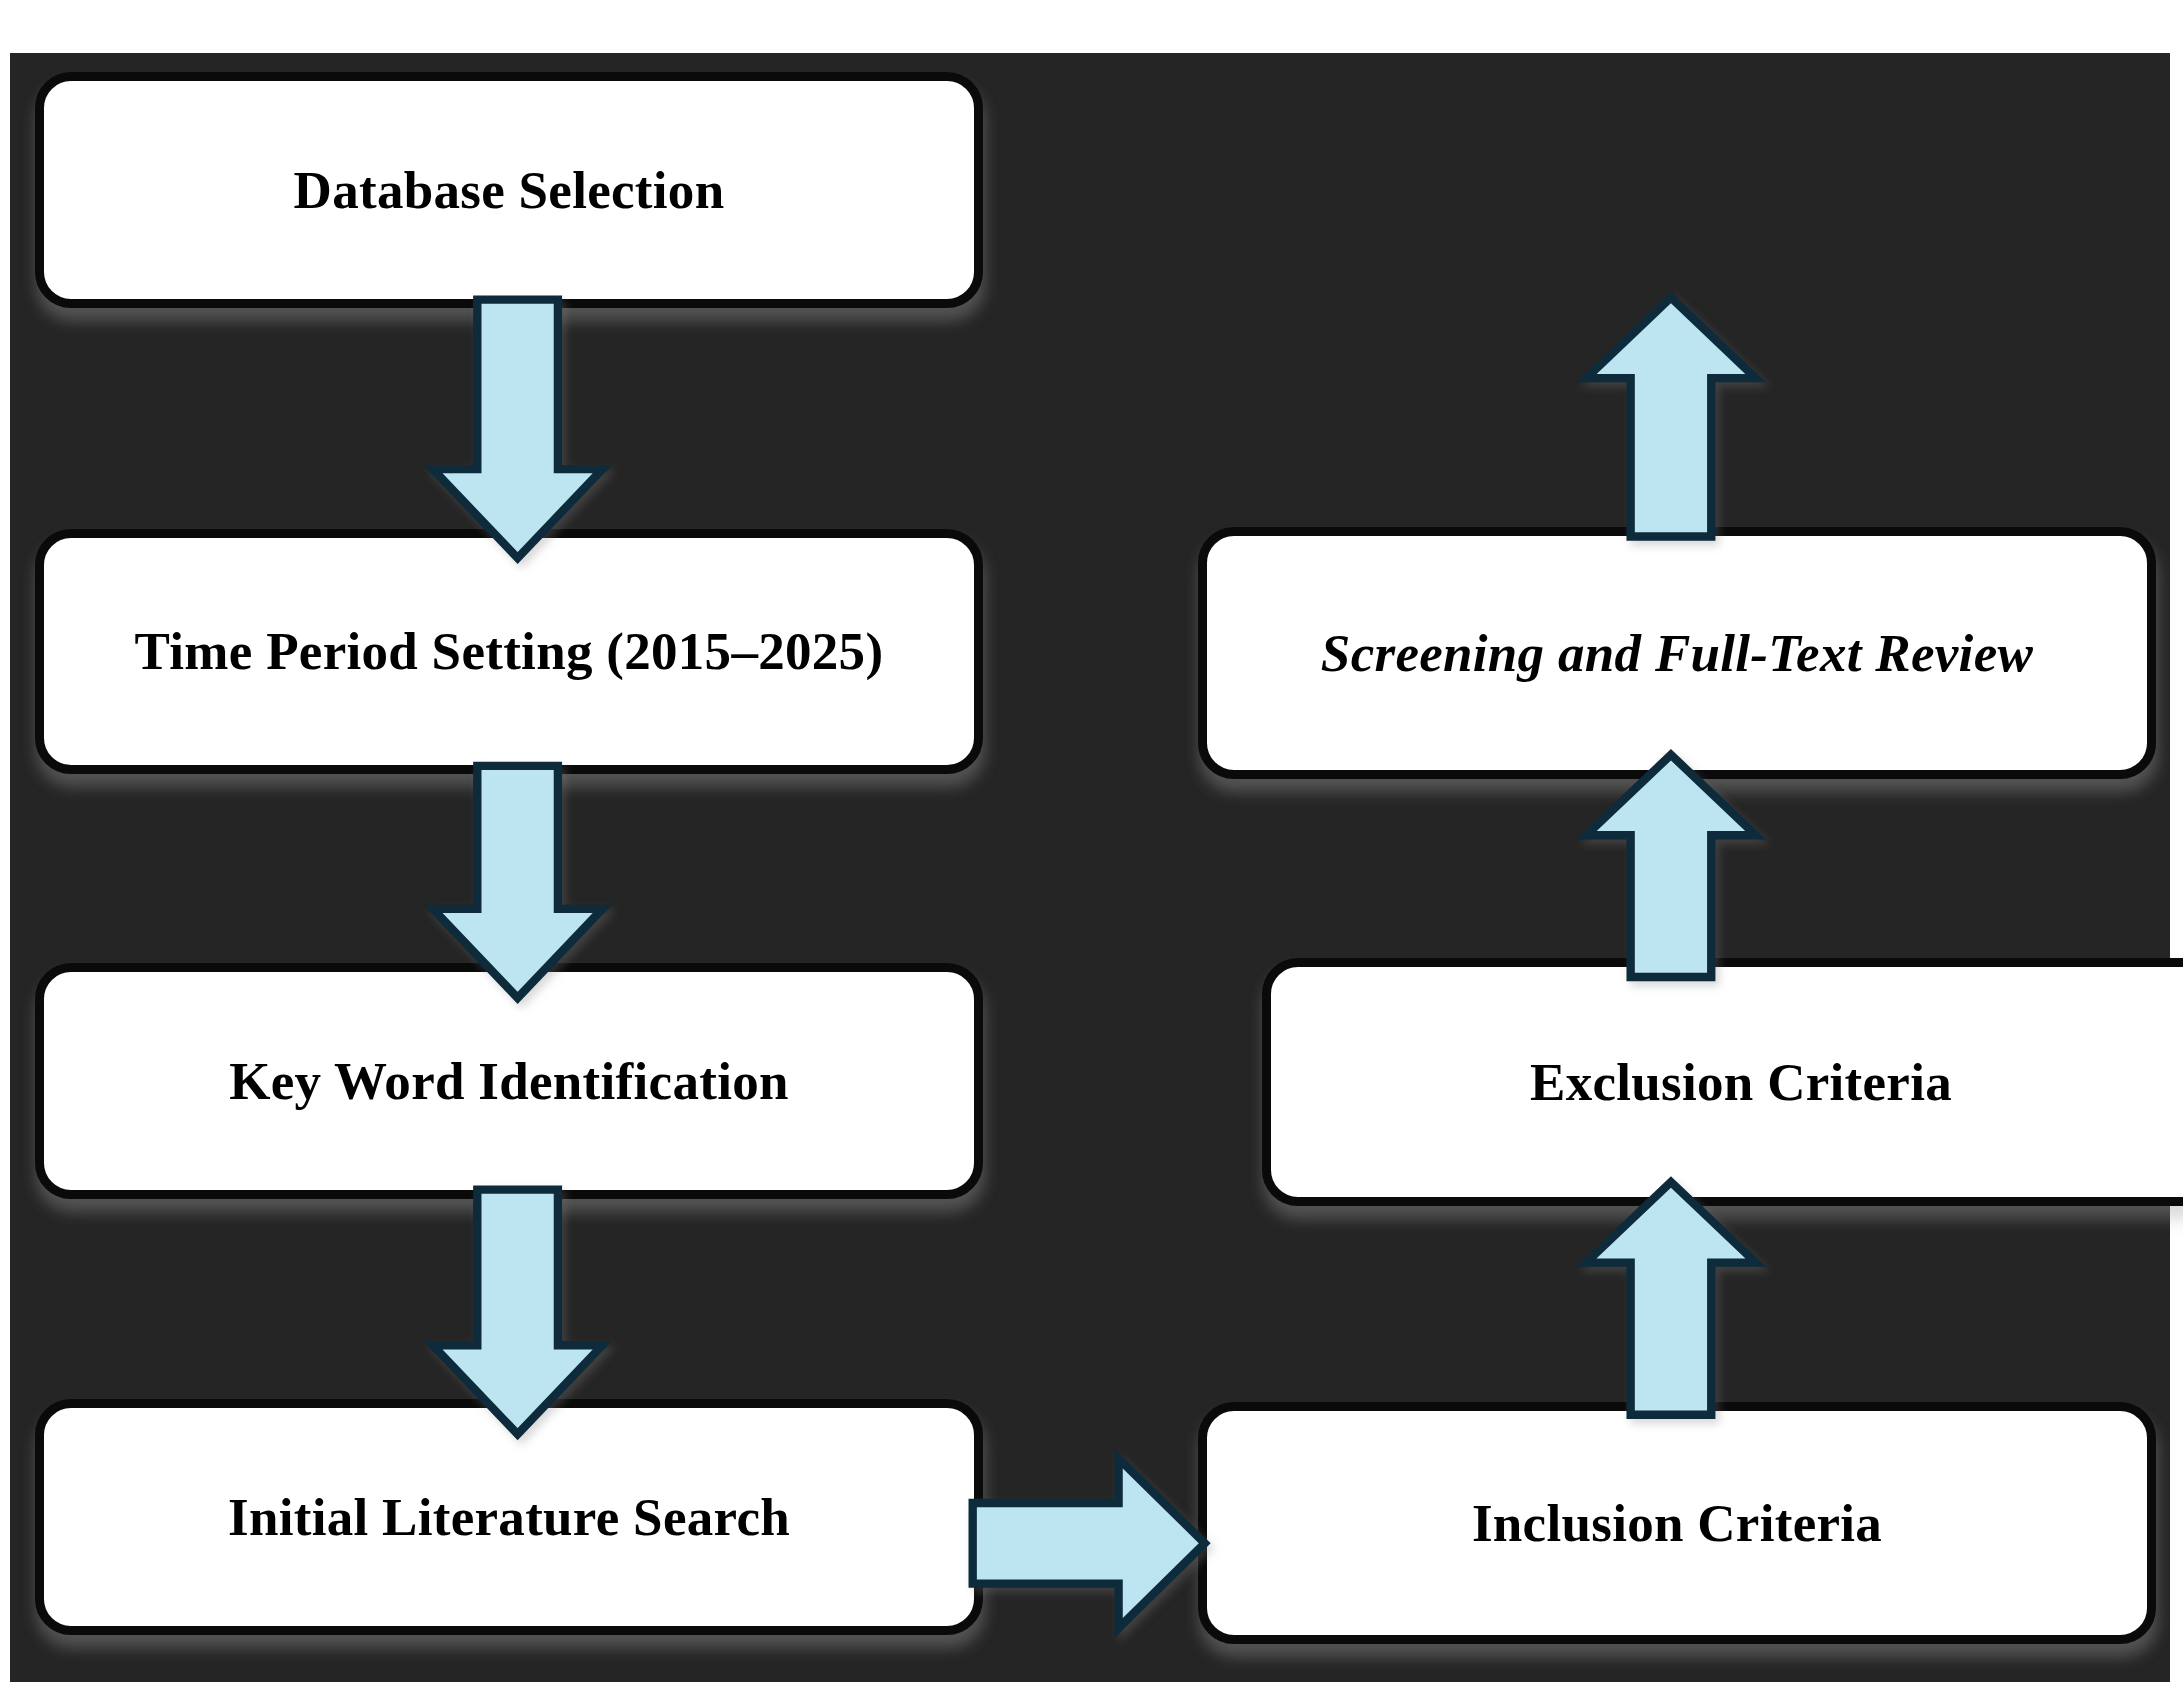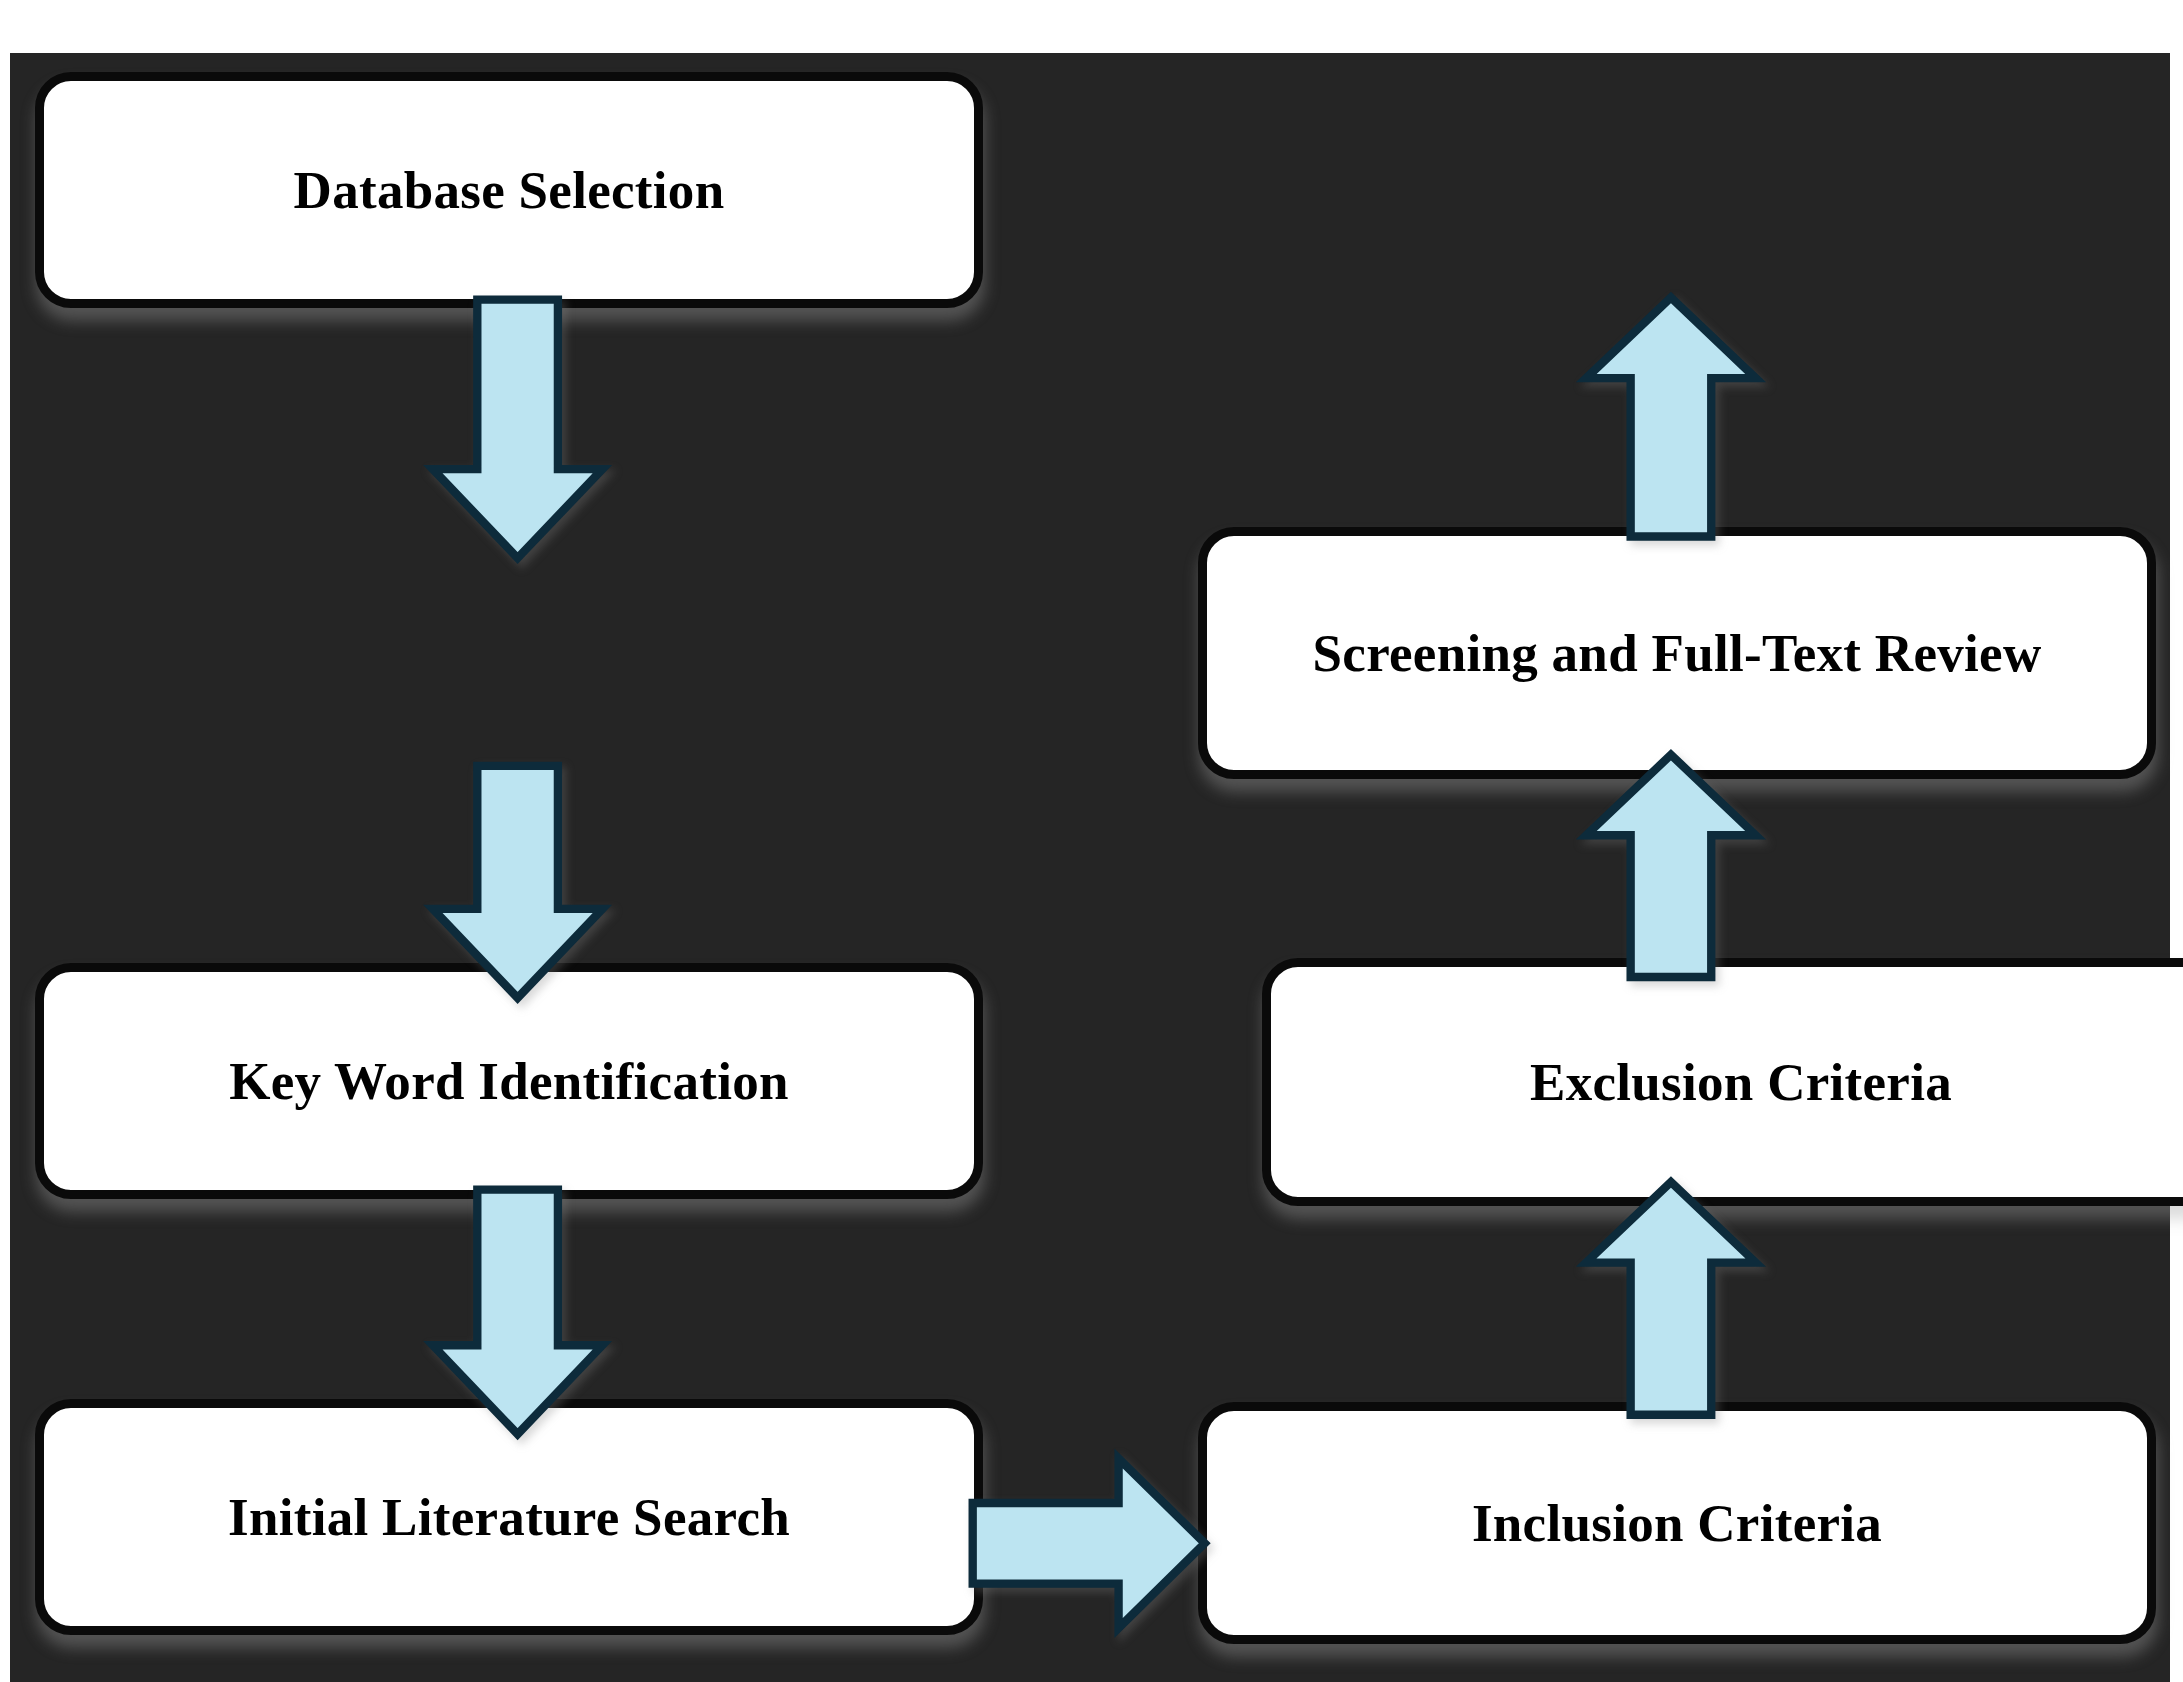--- a/index.html
+++ b/index.html
@@ -47,21 +47,21 @@
     letter-spacing: 0.3px;
     padding: 0 21px;
   }
   
   .node-database  { left: 35px;   top: 40px;   width: 948px; height: 236px; }
   .node-timeperiod{ left: 35px;   top: 497px;  width: 948px; height: 245px; }
   .node-keyword   { left: 35px;   top: 931px; width: 948px; height: 236px; }
   .node-initial   { left: 35px;   top: 1367px; width: 948px; height: 236px; }
   
   .node-final     { left: 1198px; top: 46px;   width: 958px; height: 232px; }
-  .node-screening { left: 1198px; top: 495px;  width: 958px; height: 252px; }
+  .node-screening { left: 1198px; top: 495px;  width: 958px; height: 252px; font-style: italic; }
   .node-exclusion { left: 1262px; top: 926px; width: 958px; height: 248px; }
   .node-inclusion { left: 1198px; top: 1370px; width: 958px; height: 242px; }
 
   svg.arrows {
     position: absolute;
     left: 0; top: 0;
     width: 2183px;
     height: 1683px;
     z-index: 2;
     pointer-events: none;
@@ -88,20 +88,23 @@
     <polygon points="1400,2117 1610,2117 1610,2053 1734,2175 1610,2297 1610,2233 1400,2233"></polygon>
     <polygon points="2405,1655 2527,1771 2463,1771 2463,1990 2347,1990 2347,1771 2283,1771"></polygon>
     <polygon points="2405,1040 2527,1156 2463,1156 2463,1360 2347,1360 2347,1156 2283,1156"></polygon>
     <polygon points="2405,382 2527,498 2463,498 2463,726 2347,726 2347,498 2283,498"></polygon>
   </svg>
 
   <div class="node node-database">
     <span class="label">Database Selection</span>
   </div>
 
+  <div class="node node-timeperiod">
+    <span class="label">Time Period Setting (2015–2025)</span>
+  </div>
 
   <div class="node node-keyword">
     <span class="label">Key Word Identification</span>
   </div>
 
   <div class="node node-initial">
     <span class="label">Initial Literature Search</span>
   </div>
 
 

